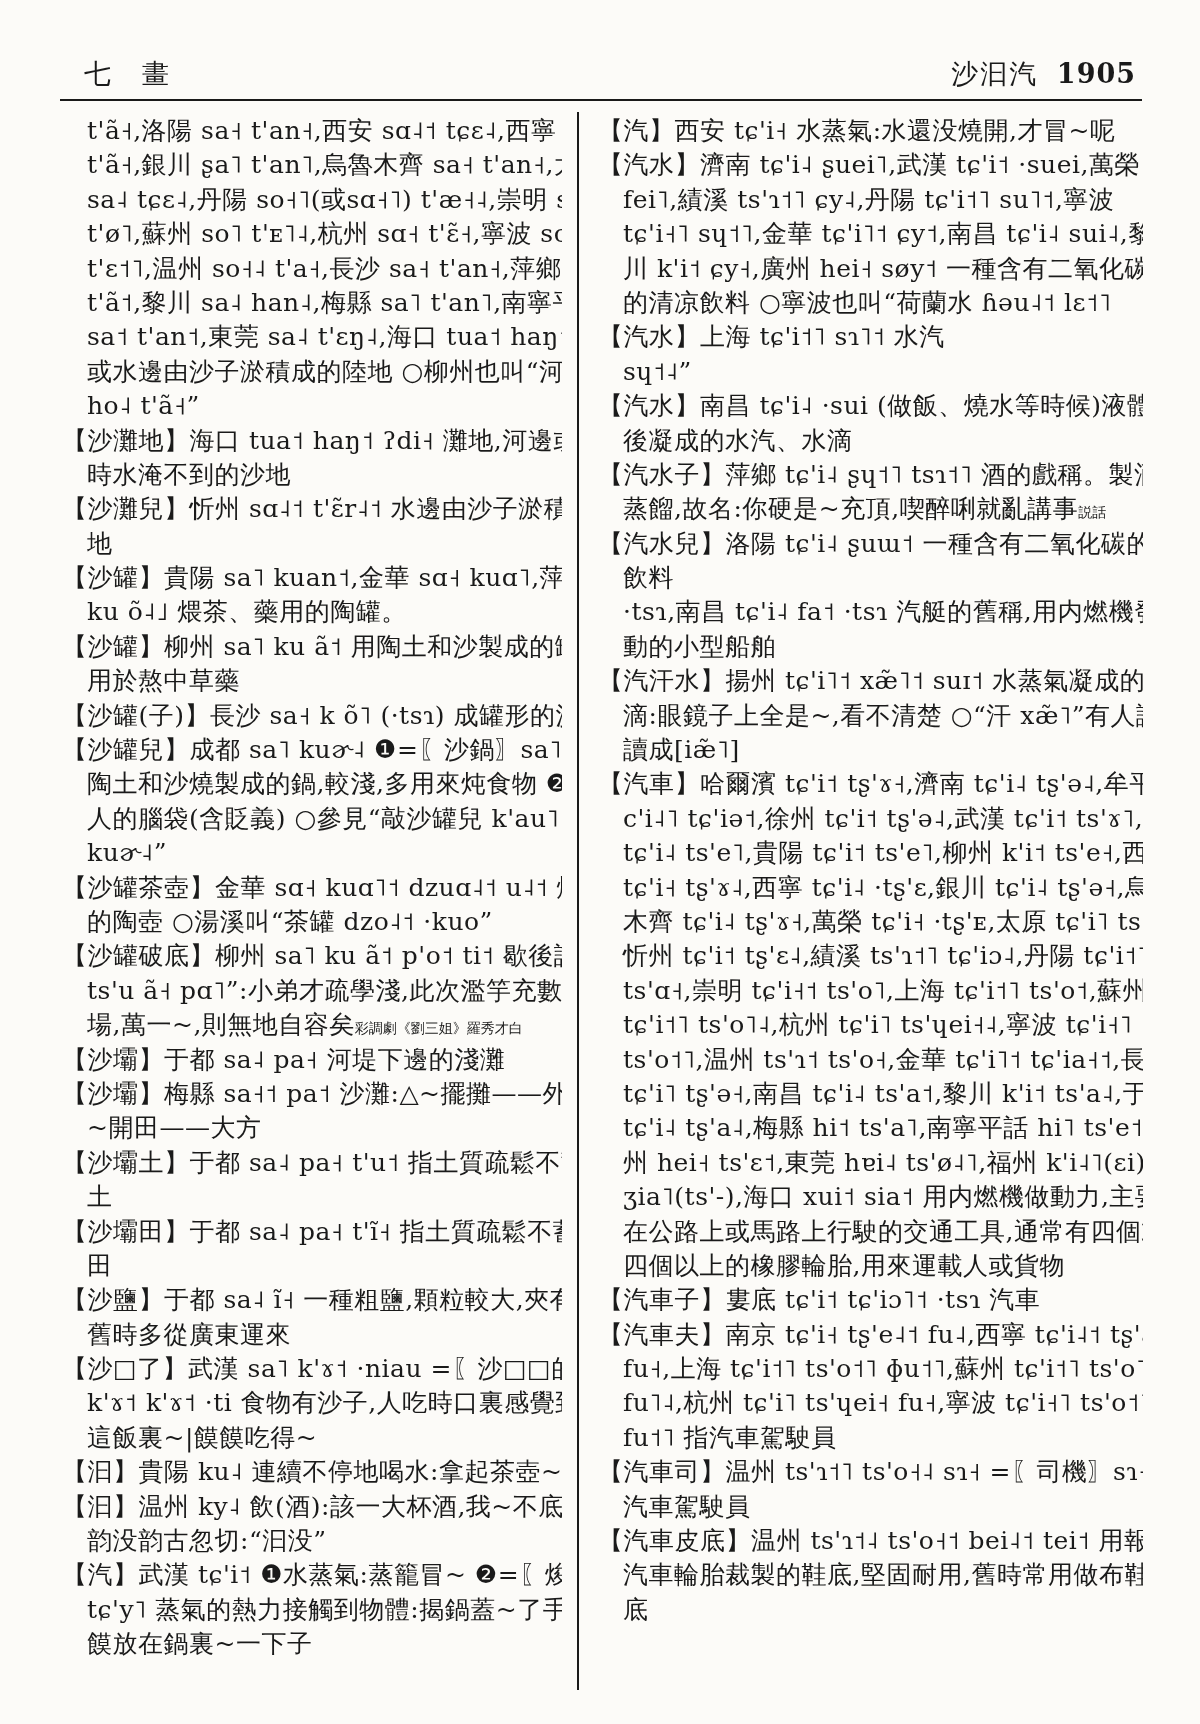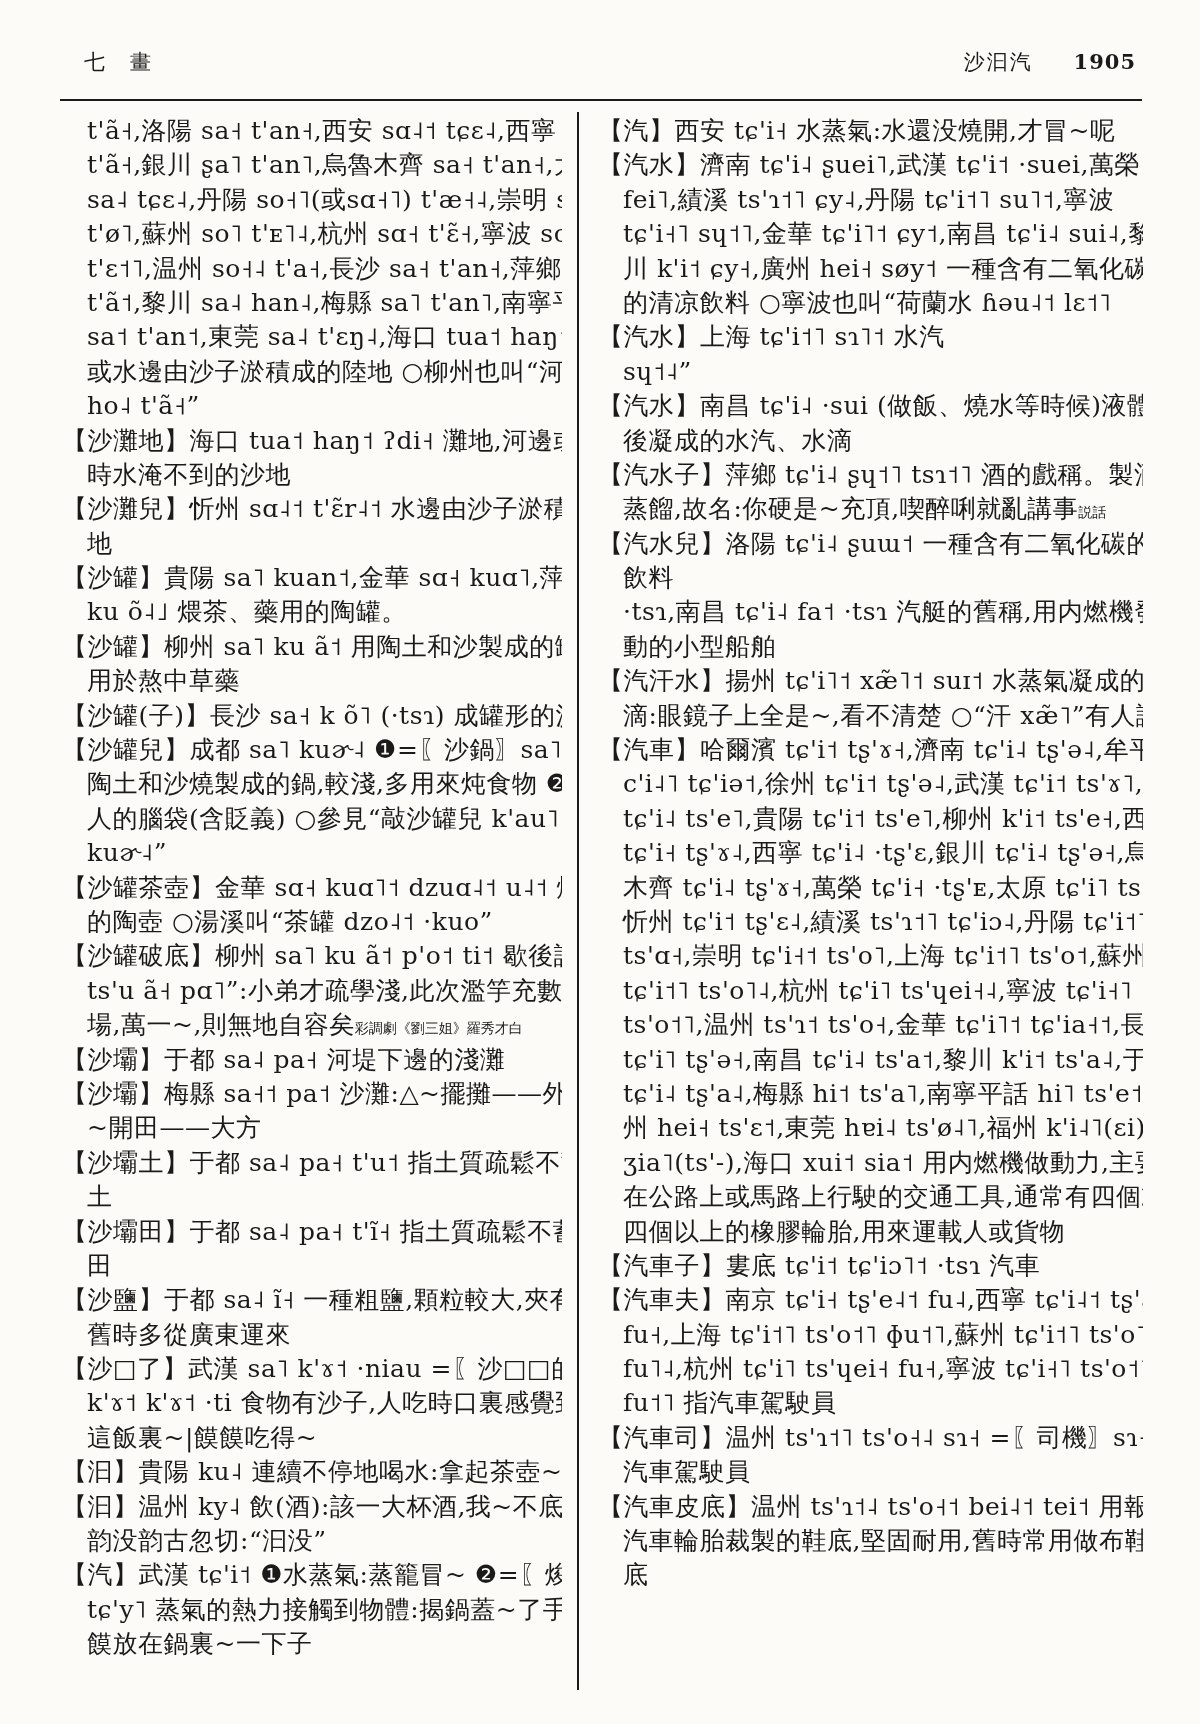--- a/index.html
+++ b/index.html
@@ -6,25 +6,25 @@
   .page{
     position:relative;
     width:1200px;height:1724px;
     margin:0 auto;
     background:var(--paper,#fcfbf8);
     color:var(--ink,#1a1a1a);
     font-family:"DejaVu Serif","DejaVu Sans","Liberation Serif",serif;
     overflow:hidden;
   }
   .hdr{
-    position:absolute;top:48px;left:84px;right:64px;
+    position:absolute;top:56px;left:84px;right:64px;
     display:flex;justify-content:space-between;align-items:baseline;
-    font-size:21px;letter-spacing:2px;white-space:nowrap;text-align:center;
+    font-size:27px;letter-spacing:2px;white-space:nowrap;text-align:center;
   }
-  .hdr-right span{margin-left:32px;}
+  .hdr-right span{margin-left:8px;}
   .pageno{font-family:"DejaVu Serif",serif;letter-spacing:1px;font-weight:bold;}
   .rule{
     position:absolute;top:99px;left:60px;right:58px;height:2px;
     background:var(--ink,#1a1a1a);
   }
   .divider{
     position:absolute;top:112px;left:577px;width:2px;height:1578px;
     background:var(--ink,#1a1a1a);
   }
   .col{
@@ -111,20 +111,21 @@
       <div class="line">【汽水】南昌 tɕ'i˨ ·sui (做飯、燒水等時候)液體蒸發</div>
       <div class="line ind">後凝成的水汽、水滴</div>
       <div class="line">【汽水子】萍鄉 tɕ'i˨ ʂɥ˦˥ tsɿ˦˥ 酒的戲稱。製酒須經</div>
       <div class="line ind">蒸餾,故名:你硬是~充頂,喫醉唎就亂講事<span class="small">説話</span></div>
       <div class="line">【汽水兒】洛陽 tɕ'i˨ ʂuɯ˦ 一種含有二氧化碳的清凉</div>
       <div class="line ind">飲料</div>
       <div class="line ind">·tsɿ,南昌 tɕ'i˨ fa˦ ·tsɿ 汽艇的舊稱,用内燃機發</div>
       <div class="line ind">動的小型船舶</div>
       <div class="line">【汽汗水】揚州 tɕ'i˥˦ xæ̃˥˦ suɪ˦ 水蒸氣凝成的水</div>
       <div class="line ind">滴:眼鏡子上全是~,看不清楚 ○“汗 xæ̃˥”有人訛</div>
+      <div class="line ind">讀成[iæ̃˥]</div>
       <div class="line">【汽車】哈爾濱 tɕ'i˦ tʂ'ɤ˧,濟南 tɕ'i˨ tʂ'ə˨,牟平</div>
       <div class="line ind">c'i˨˥ tɕ'iə˦,徐州 tɕ'i˦ tʂ'ə˨,武漢 tɕ'i˦ ts'ɤ˥,成都</div>
       <div class="line ind">tɕ'i˨ ts'e˥,貴陽 tɕ'i˦ ts'e˥,柳州 k'i˦ ts'e˧,西安</div>
       <div class="line ind">tɕ'i˧ tʂ'ɤ˨,西寧 tɕ'i˨ ·tʂ'ɛ,銀川 tɕ'i˨ tʂ'ə˧,烏魯</div>
       <div class="line ind">木齊 tɕ'i˨ tʂ'ɤ˧,萬榮 tɕ'i˧ ·tʂ'ᴇ,太原 tɕ'i˥ ts'ɤ˨,</div>
       <div class="line ind">忻州 tɕ'i˦ tʂ'ɛ˨,績溪 ts'ɿ˦˥ tɕ'iɔ˨,丹陽 tɕ'i˦˥</div>
       <div class="line ind">ts'ɑ˧,崇明 tɕ'i˧˦ ts'o˥,上海 tɕ'i˦˥ ts'o˦,蘇州</div>
       <div class="line ind">tɕ'i˦˥ ts'o˥˨,杭州 tɕ'i˥ ts'ɥei˧˨,寧波 tɕ'i˧˥</div>
       <div class="line ind">ts'o˦˥,温州 ts'ɿ˦ ts'o˧,金華 tɕ'i˥˦ tɕ'ia˧˦,長沙</div>
       <div class="line ind">tɕ'i˥ tʂ'ə˧,南昌 tɕ'i˨ ts'a˦,黎川 k'i˦ ts'a˨,于都</div>

